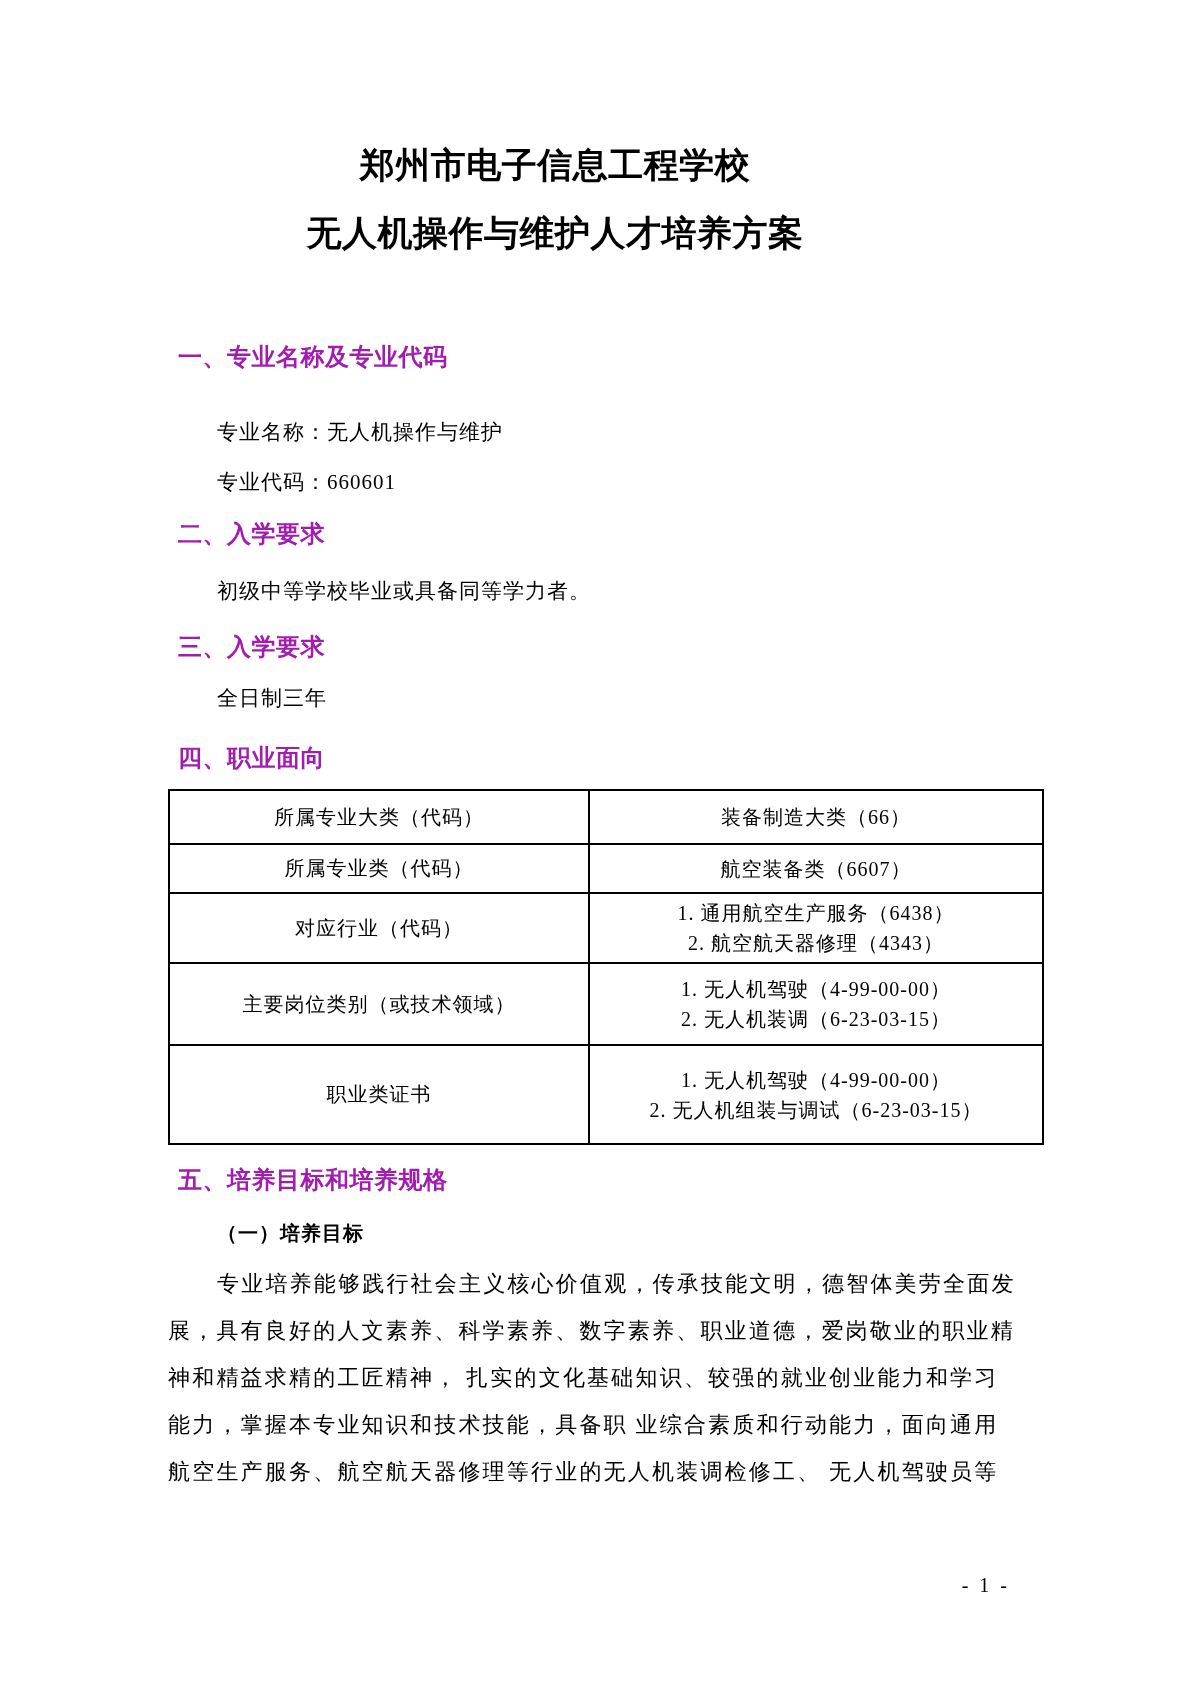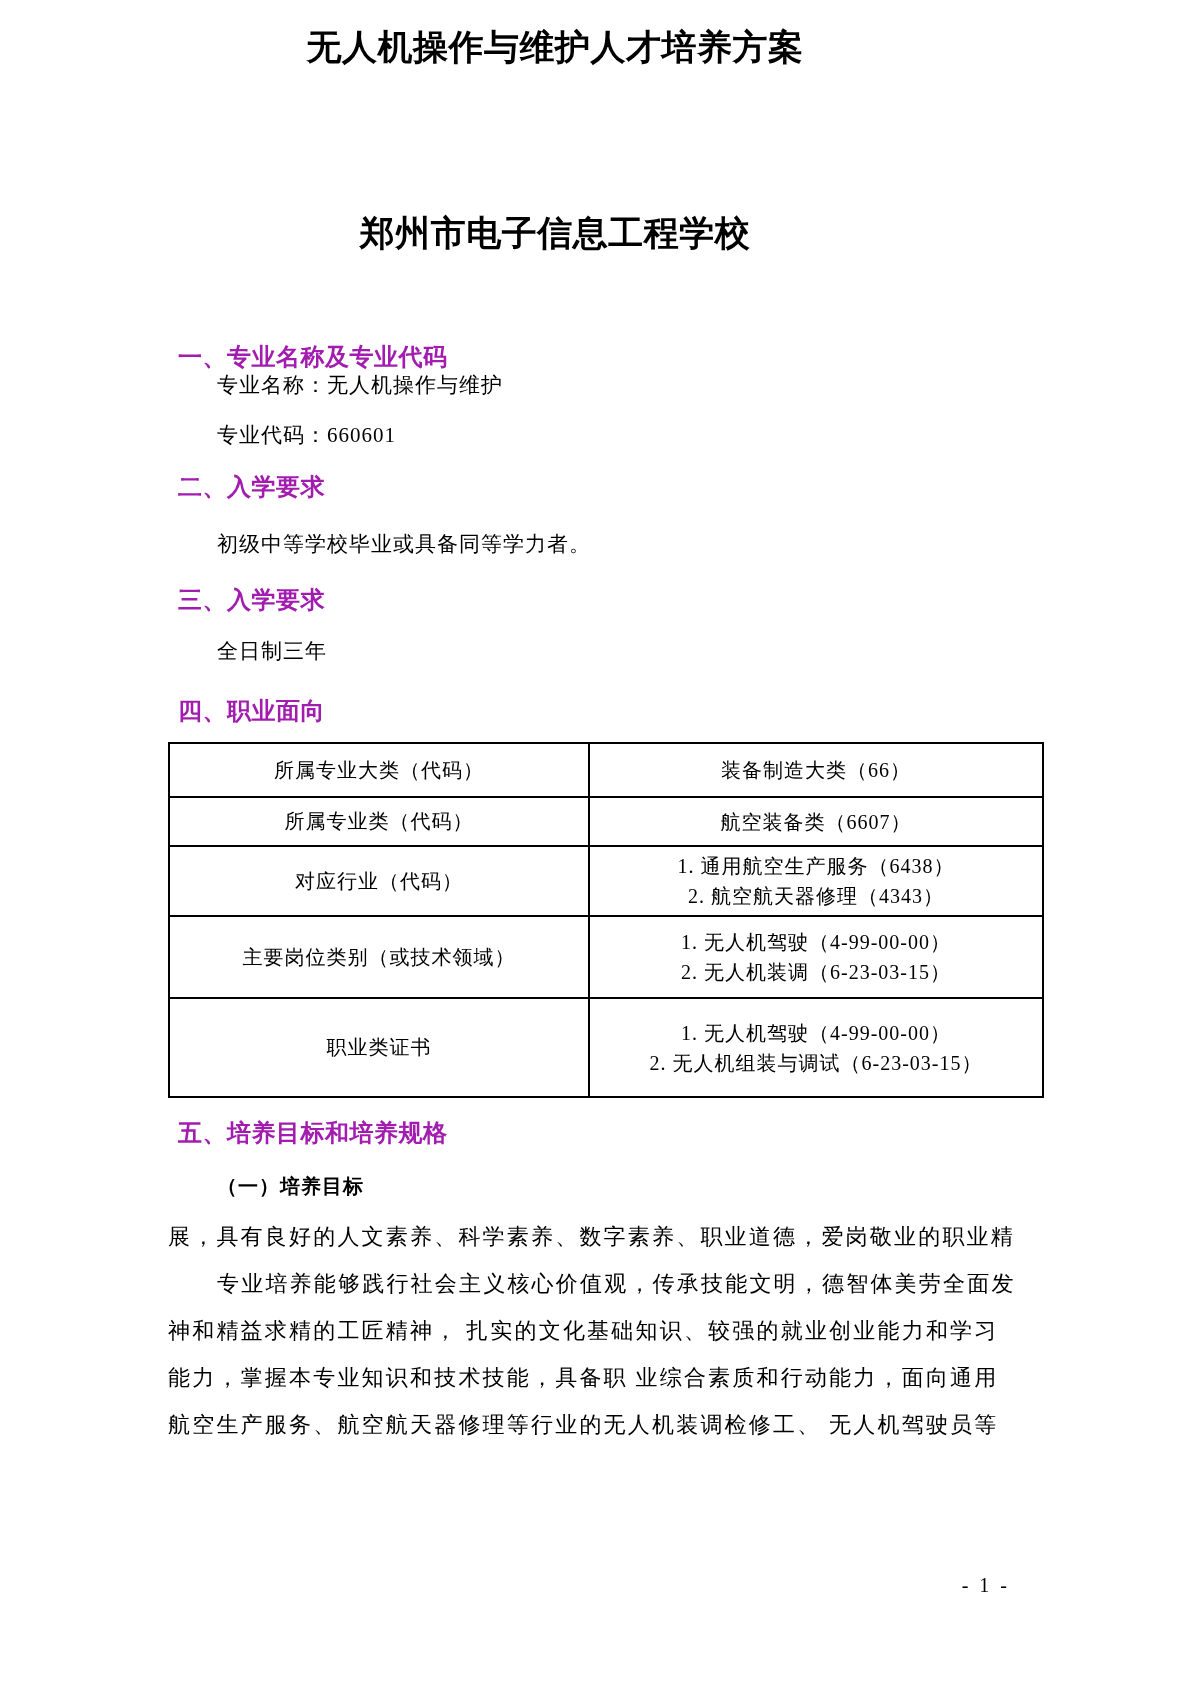--- a/index.html
+++ b/index.html
@@ -44,21 +44,21 @@
   .h3 { margin-top: 27px; }
   .h4 { margin-top: 31px; }
   .h5 { margin-top: 20px; }
 
   .body-line {
     font-size: 21px;
     line-height: 27px;
     letter-spacing: 1px;
     margin-left: 49px;
   }
-  .bl-1 { }
+  .bl-1 { margin-top: 47px; }
   .bl-2 { margin-top: 23px; }
   .bl-3 { margin-top: 29px; }
   .bl-4 { margin-top: 23px; }
 
   .jobtable {
     margin-top: 16px;
     width: 854px;
     border-collapse: collapse;
     table-layout: fixed;
   }
@@ -104,22 +104,22 @@
     font-size: 20px;
     letter-spacing: 3px;
   }
 </style>
 </head>
 <body>
 
 <div class="page">
   <div class="content">
 
+    <div class="doc-title title-1">郑州市电子信息工程学校</div>
     <div class="doc-title title-2">无人机操作与维护人才培养方案</div>
-    <div class="doc-title title-1">郑州市电子信息工程学校</div>
 
     <div class="sec-heading h1">一、专业名称及专业代码</div>
     <div class="body-line bl-1">专业名称：无人机操作与维护</div>
     <div class="body-line bl-2">专业代码：660601</div>
 
     <div class="sec-heading h2">二、入学要求</div>
     <div class="body-line bl-3">初级中等学校毕业或具备同等学力者。</div>
 
     <div class="sec-heading h3">三、入学要求</div>
     <div class="body-line bl-4">全日制三年</div>
@@ -161,22 +161,22 @@
             <div class="cell-line">2. 无人机组装与调试（6-23-03-15）</div>
           </td>
         </tr>
       </tbody>
     </table>
 
     <div class="sec-heading h5">五、培养目标和培养规格</div>
     <div class="sub-heading">（一）培养目标</div>
 
     <div class="paragraph">
+      <div class="para-line para-indent">专业培养能够践行社会主义核心价值观，传承技能文明，德智体美劳全面发</div>
       <div class="para-line">展，具有良好的人文素养、科学素养、数字素养、职业道德，爱岗敬业的职业精</div>
-      <div class="para-line para-indent">专业培养能够践行社会主义核心价值观，传承技能文明，德智体美劳全面发</div>
       <div class="para-line">神和精益求精的工匠精神， 扎实的文化基础知识、较强的就业创业能力和学习</div>
       <div class="para-line">能力，掌握本专业知识和技术技能，具备职 业综合素质和行动能力，面向通用</div>
       <div class="para-line">航空生产服务、航空航天器修理等行业的无人机装调检修工、 无人机驾驶员等</div>
     </div>
 
   </div>
 
   <div class="page-number">- 1 -</div>
 </div>
 

